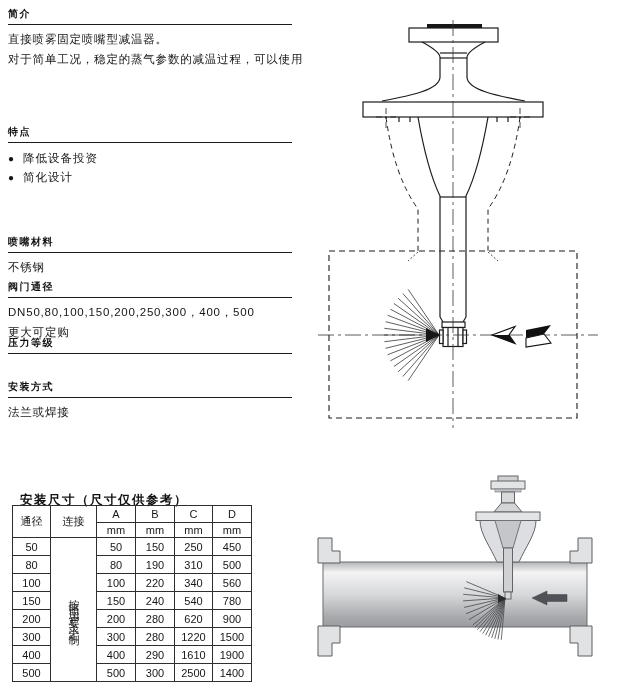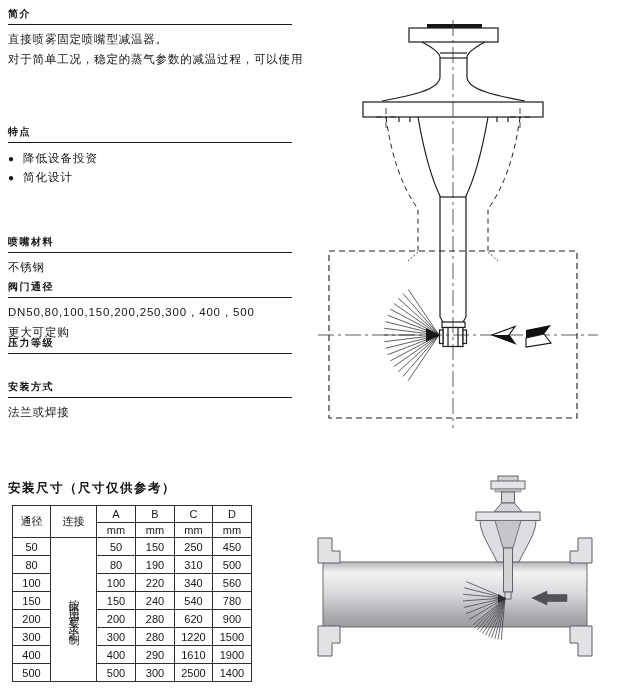--- a/index.html
+++ b/index.html
@@ -13,21 +13,21 @@
     margin:0;font-size:10px;font-weight:bold;letter-spacing:1.5px;line-height:15px;
     border-bottom:1.6px solid #1a1a1a;padding-bottom:3px;color:#111;
   }
   .sec .line{font-size:11.5px;letter-spacing:0.8px;line-height:20px;white-space:nowrap;}
   .sec .body{margin-top:4px;}
   .bul{display:flex;align-items:center;gap:8px;font-size:11.5px;letter-spacing:1px;line-height:19px;}
   .bul .dot{font-size:10px;line-height:19px;}
   .bullets{margin-top:6px;}
   
   .dims-title{
-    position:absolute;left:8px;top:480px;margin:0;
+    position:absolute;left:8px;top:480px;margin:12px;
     font-size:12.5px;font-weight:bold;letter-spacing:1.5px;color:#111;
   }
   table.dims{
     position:absolute;left:12px;top:505px;border-collapse:collapse;table-layout:fixed;
   }
   table.dims td,table.dims th{
     border:1px solid #2e2e2e;text-align:center;vertical-align:middle;
     font-size:11px;font-weight:normal;padding:0;color:#161616;
   }
   table.dims .h{height:17px;}

